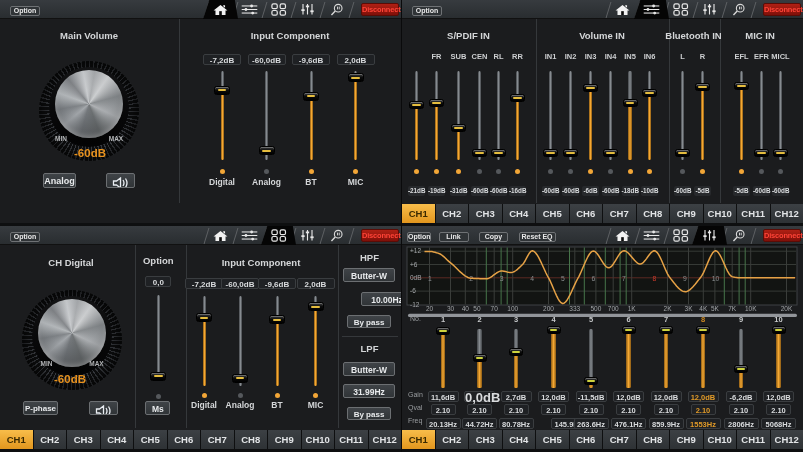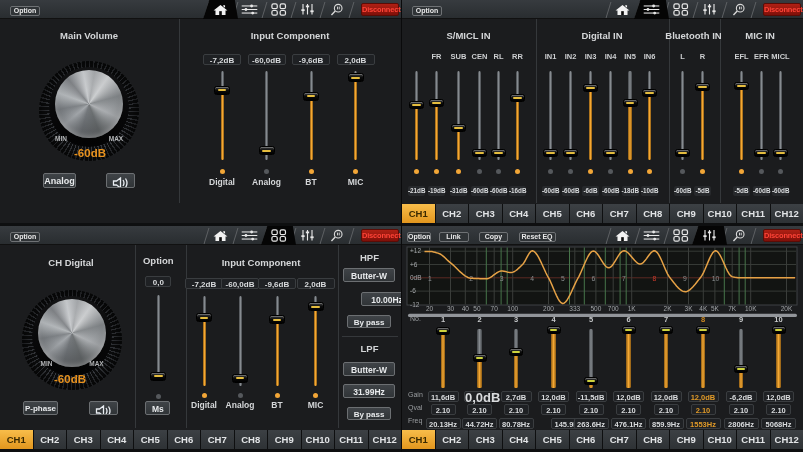--- a/index.html
+++ b/index.html
@@ -202,22 +202,22 @@
           <line x1="7.8" y1="10.2" x2="3" y2="15" stroke="#d8d8d8" stroke-width="1.8"></line>
           <rect x="10" y="4.6" width="1.2" height="3.4" fill="#d8d8d8"></rect>
           <rect x="12.2" y="4.6" width="1.2" height="3.4" fill="#d8d8d8"></rect>
         </svg>
       </div>
       <div class="disc">Disconnect</div>
     </div>
 <div class="vsep" style="left:134px;top:19px;height:184px"></div>
 <div class="vsep" style="left:266.5px;top:19px;height:184px"></div>
 <div class="vsep" style="left:318px;top:19px;height:184px"></div>
-<div class="lbl" style="left:6.5px;top:30.0px;width:120px;text-align:center;font-size:9.5px;color:#d4d6d8;font-weight:bold">S/MICL IN</div>
-<div class="lbl" style="left:140.0px;top:30.0px;width:120px;text-align:center;font-size:9.5px;color:#d4d6d8;font-weight:bold">Digital IN</div>
+<div class="lbl" style="left:6.5px;top:30.0px;width:120px;text-align:center;font-size:9.5px;color:#d4d6d8;font-weight:bold">S/PDIF IN</div>
+<div class="lbl" style="left:140.0px;top:30.0px;width:120px;text-align:center;font-size:9.5px;color:#d4d6d8;font-weight:bold">Volume IN</div>
 <div class="lbl" style="left:231.5px;top:30.0px;width:120px;text-align:center;font-size:9.5px;color:#d4d6d8;font-weight:bold">Bluetooth IN</div>
 <div class="lbl" style="left:298.0px;top:30.0px;width:120px;text-align:center;font-size:9.5px;color:#d4d6d8;font-weight:bold">MIC IN</div>
 <div class="lbl" style="left:-45.5px;top:52.0px;width:120px;text-align:left;font-size:7.5px;color:#cdcfd1;font-weight:bold">FL</div>
 <div class="trk" style="left:12.8px;top:71px;width:3.5px;height:34.0px;background:linear-gradient(90deg,#43464a,#868b90,#43464a)"></div>
     <div class="trk" style="left:12.8px;top:105.0px;width:3.5px;height:54.5px;background:linear-gradient(90deg,#8a5a14,#f5a832,#8a5a14)"></div>
     <div class="hdl" style="left:7.0px;top:101.0px;width:15px;height:8px">
       <div class="hline" style="background:#e5bd3e"></div>
     </div>
 <div class="dot" style="left:12.0px;top:168.5px;background:#f2a637"></div>
 <div class="bdg" style="left:6.0px;top:186px;width:17px;height:10px;font-size:6.3px;line-height:10px;color:#d9dbdd;border:none;background:#27292c;">-21dB</div>

